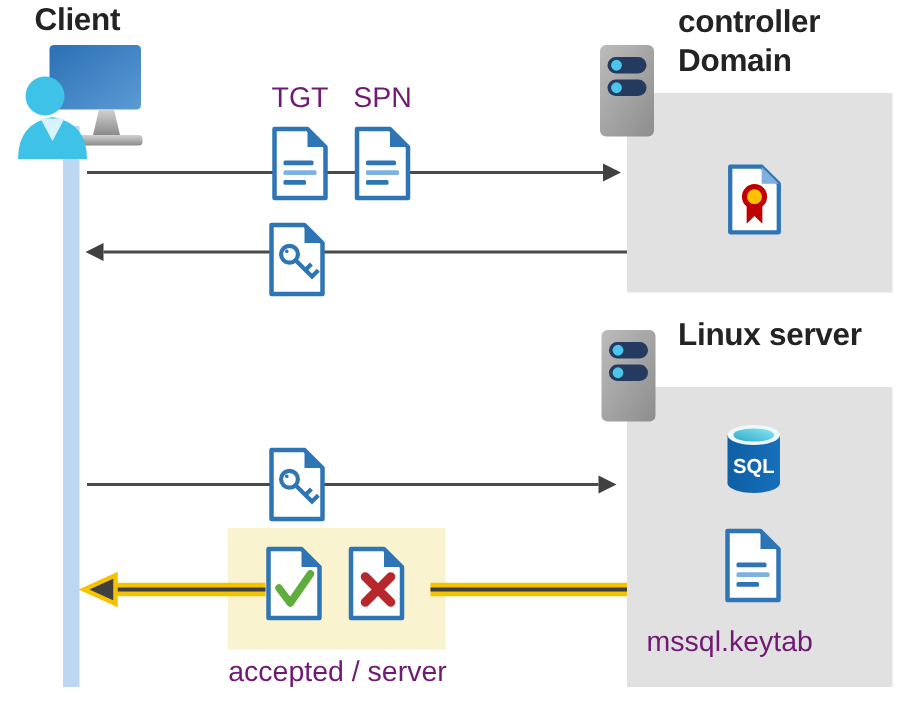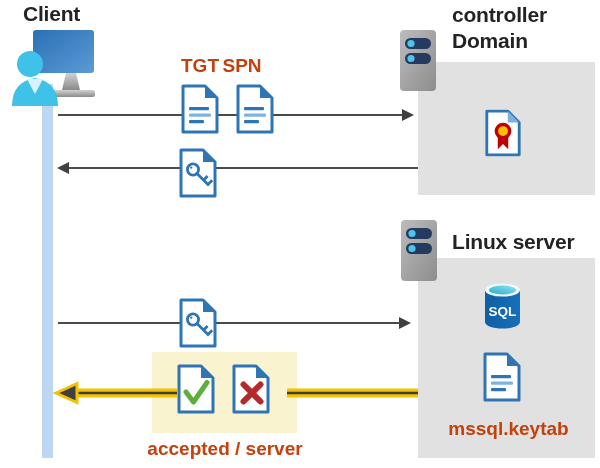--- a/index.html
+++ b/index.html
@@ -1,20 +1,20 @@
 <!DOCTYPE html>
 <html><head>
 <meta charset="utf-8">
 <style>
   html,body{margin:0;padding:0;background:#ffffff;}
   #canvas{position:relative;width:600px;height:468px;background:#ffffff;overflow:hidden;
           font-family:"Liberation Sans",sans-serif;}
   .abs{position:absolute;}
   .title{font-weight:bold;font-size:21px;color:#232323;letter-spacing:-0.2px;}
-  .lbl{font-size:19px;color:#c2410c;font-weight:bold;}
+  .lbl{font-size:19px;color:#701a75;}
   .panel{background:#e1e1e1;z-index:0;}
   .hl-box{background:#faf3cf;z-index:1;}
   .bar{background:#bdd7f3;z-index:1;}
   .icon{z-index:3;}
   .txt{z-index:4;white-space:nowrap;}
   #arrows{z-index:2;}
   .ctr{text-align:center;}
 </style>
 </head>
 <body>
@@ -112,36 +112,36 @@
     <span style="display:block">Domain</span>
   </div>
   <svg class="abs icon" style="left:483px;top:109px;" width="40" height="48" viewBox="0 0 42 50">
       <use href="#doc-cert"></use>
     </svg>
 
   <div class="abs panel" style="left:418px;top:258px;width:177px;height:200px;"></div>
   <svg class="abs icon" style="left:400px;top:219px;" width="38" height="63" viewBox="0 0 38 63">
       <use href="#srv"></use>
     </svg>
-  <div class="abs txt title" style="left:452px;top:230px;text-align:right;">Linux server</div>
+  <div class="abs txt title" style="left:452px;top:212px;text-align:right;">Linux server</div>
 
   <svg class="abs icon" style="left:483px;top:282px;" width="39" height="48" viewBox="0 0 39 48">
     <path d="M2,8 V40 C2,43.7 9.8,46.6 19.5,46.6 C29.2,46.6 37,43.7 37,40 V8 Z" fill="url(#gsqlbody)"></path>
     <ellipse cx="19.5" cy="8" rx="17.5" ry="6.6" fill="#eef9fc"></ellipse>
     <ellipse cx="19.5" cy="8" rx="13.6" ry="4.4" fill="url(#gsqltop)"></ellipse>
     <text x="19.5" y="33.5" text-anchor="middle" font-family="Liberation Sans, sans-serif" font-size="13.5" font-weight="bold" fill="#ffffff">SQL</text>
   </svg>
 
   <svg class="abs icon" style="left:481px;top:352px;" width="42" height="50" viewBox="0 0 42 50">
       <use href="#doc-lines"></use>
     </svg>
-  <div class="abs txt lbl ctr" style="left:418px;top:418px;width:181px;">mssql.keytab</div>
+  <div class="abs txt lbl ctr" style="left:396px;top:418px;width:181px;">mssql.keytab</div>
 
   <div class="abs txt lbl ctr" style="left:179px;top:55px;width:42px;">TGT</div>
-  <div class="abs txt lbl ctr" style="left:221px;top:55px;width:42px;">SPN</div>
+  <div class="abs txt lbl ctr" style="left:234px;top:55px;width:42px;">SPN</div>
 
   <div class="abs hl-box" style="left:152px;top:352px;width:145px;height:81px;"></div>
 
   <svg id="arrows" class="abs" style="left:0;top:0;" width="600" height="468" viewBox="0 0 600 468">
     <g>
       <line x1="58" y1="115" x2="402" y2="115" stroke="#4a4a4a" stroke-width="2"></line>
       <polygon points="414,115 402,109 402,121" fill="#404040"></polygon>
     </g>
     <g>
       <line x1="418" y1="168" x2="69" y2="168" stroke="#4a4a4a" stroke-width="2"></line>

